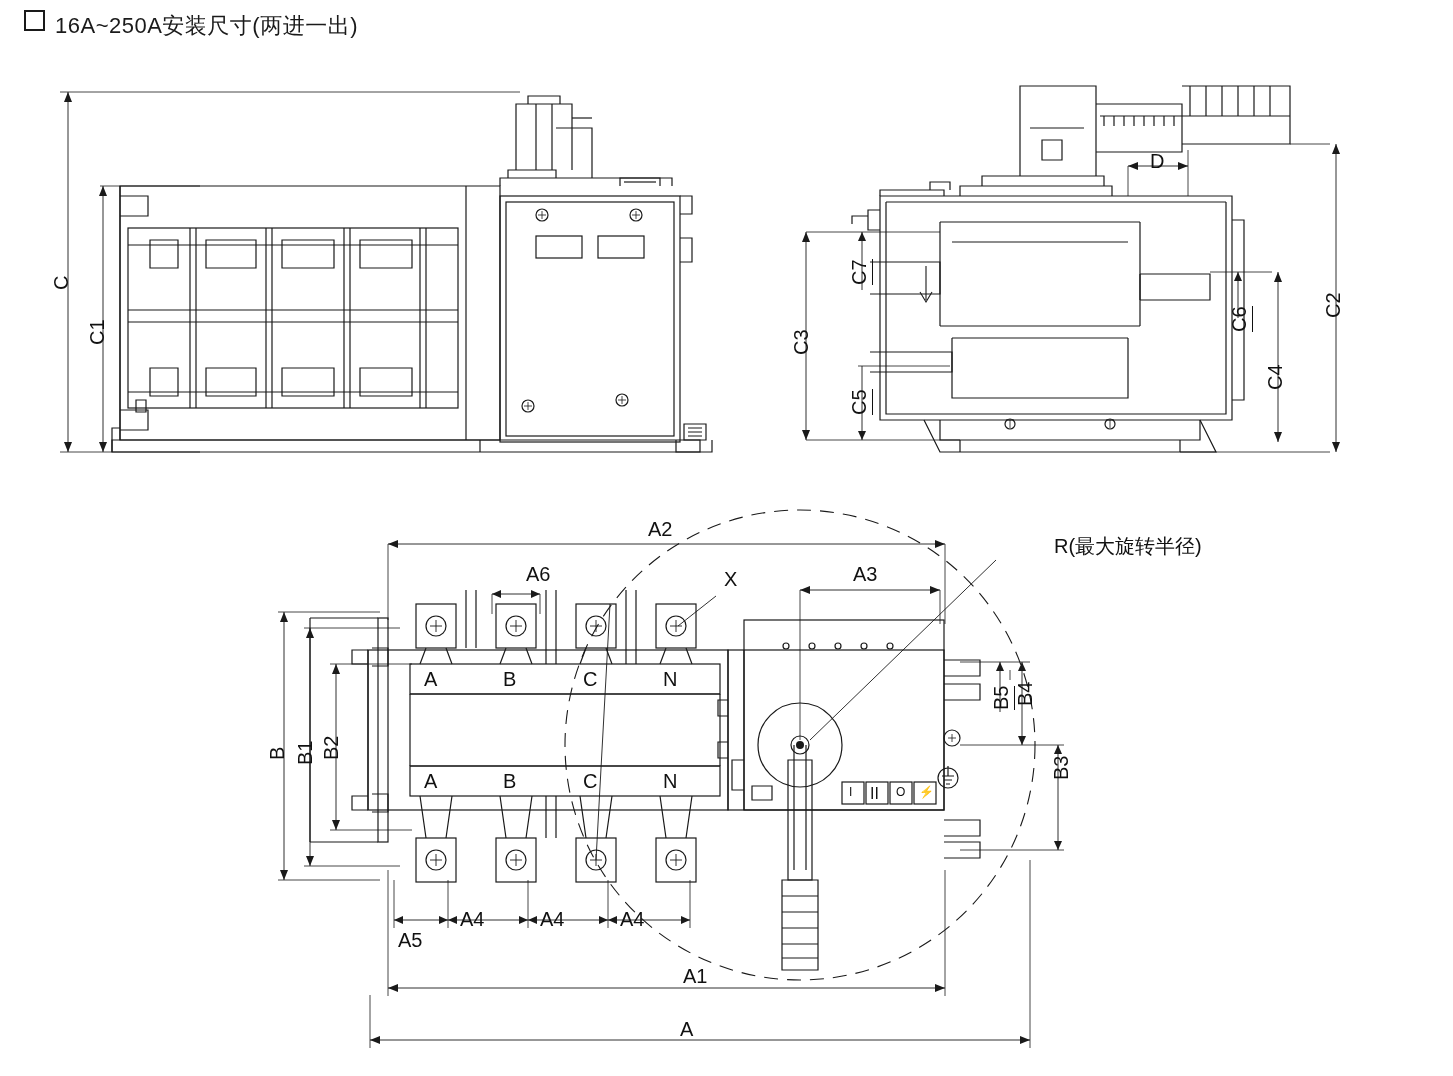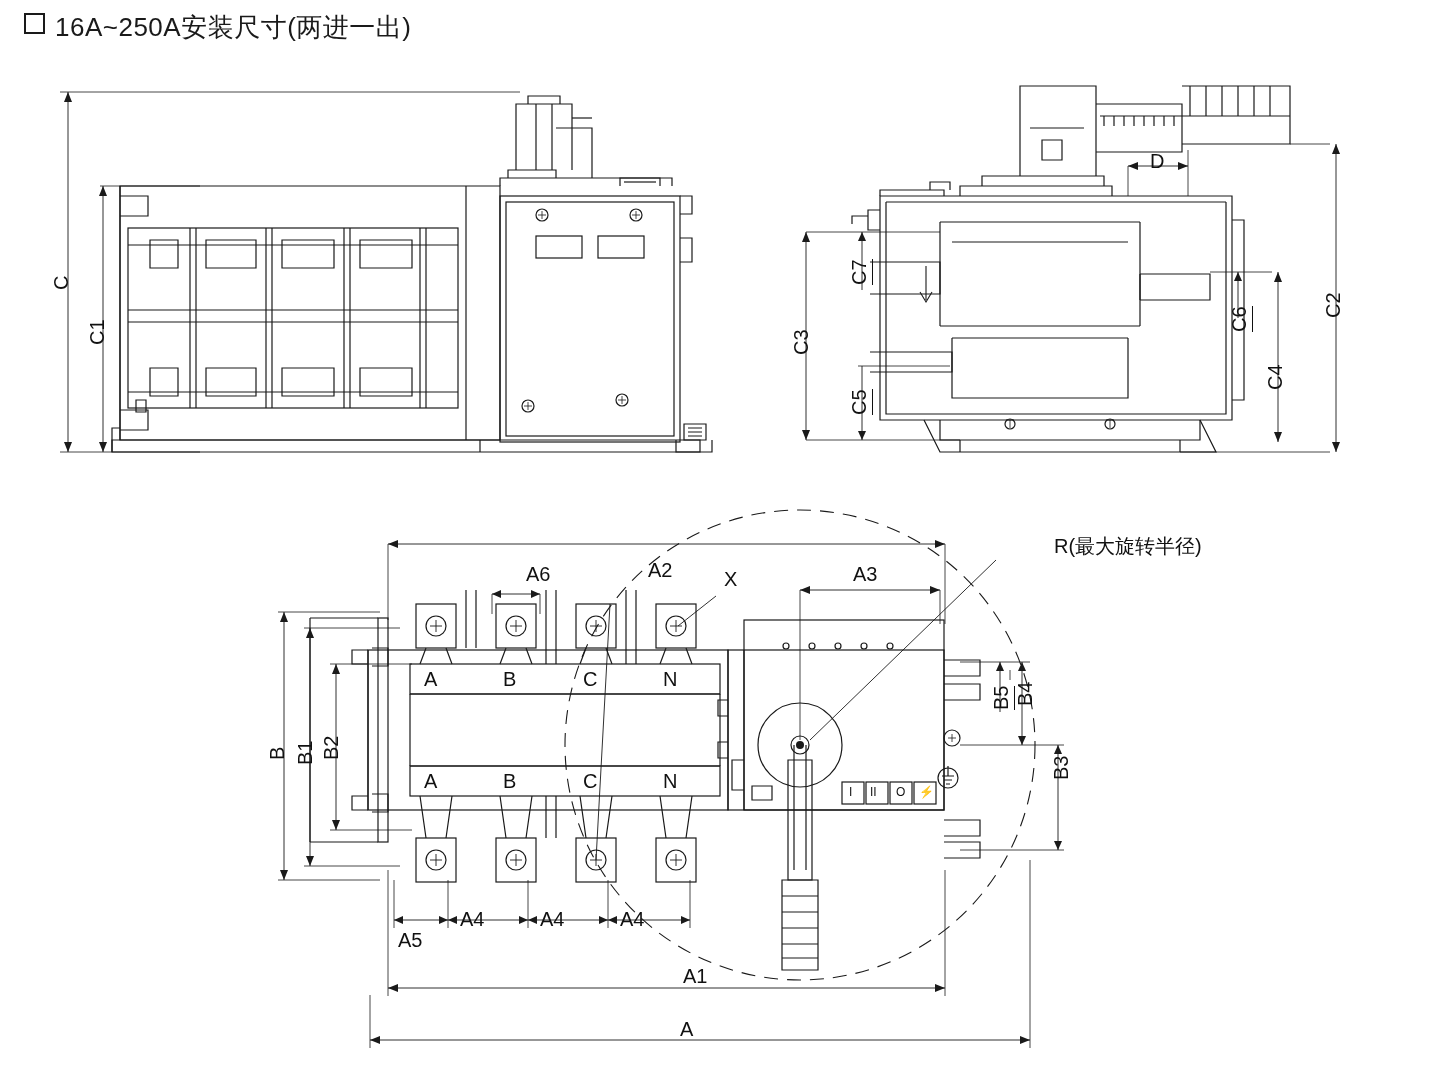--- a/index.html
+++ b/index.html
@@ -12,21 +12,21 @@
     height: 1076px;
     position: relative;
     font-family: "Liberation Sans", sans-serif;
     color: #1a1a1a;
     overflow: hidden;
   }
   .title {
     position: absolute;
     left: 24px;
     top: 10px;
-    font-size: 26px;
+    font-size: 22px;
     letter-spacing: 0.5px;
     white-space: nowrap;
   }
   .title .sq {
     display: inline-block;
     width: 17px;
     height: 17px;
     border: 2px solid #1a1a1a;
     margin-right: 10px;
     vertical-align: 2px;
@@ -418,21 +418,21 @@
 <div class="lbl v" style="left:86px; top:345px; transform:rotate(-90deg);">C1</div>
 
 <div class="lbl" style="left:1150px; top:150px;">D</div>
 <div class="lbl v u" style="left:848px; top:285px; transform:rotate(-90deg);">C7</div>
 <div class="lbl v" style="left:790px; top:355px; transform:rotate(-90deg);">C3</div>
 <div class="lbl v u" style="left:848px; top:415px; transform:rotate(-90deg);">C5</div>
 <div class="lbl v u" style="left:1228px; top:332px; transform:rotate(-90deg);">C6</div>
 <div class="lbl v" style="left:1264px; top:390px; transform:rotate(-90deg);">C4</div>
 <div class="lbl v" style="left:1322px; top:318px; transform:rotate(-90deg);">C2</div>
 
-<div class="lbl" style="left:648px; top:518px;margin-top:41px;">A2</div>
+<div class="lbl" style="left:648px; top:518px;">A2</div>
 <div class="lbl" style="left:526px; top:563px;">A6</div>
 <div class="lbl" style="left:724px; top:568px;">X</div>
 <div class="lbl" style="left:853px; top:563px;text-align:center;">A3</div>
 <div class="lbl" style="left:1054px; top:533px;">R(最大旋转半径)</div>
 
 <div class="lbl v" style="left:266px; top:760px; transform:rotate(-90deg);">B</div>
 <div class="lbl v" style="left:294px; top:765px; transform:rotate(-90deg);">B1</div>
 <div class="lbl v" style="left:320px; top:760px; transform:rotate(-90deg);">B2</div>
 <div class="lbl v u" style="left:990px; top:710px; transform:rotate(-90deg);">B5</div>
 <div class="lbl v" style="left:1014px; top:706px; transform:rotate(-90deg);">B4</div>
@@ -449,15 +449,15 @@
 <div class="lbl" style="left:503px; top:668px;">B</div>
 <div class="lbl" style="left:583px; top:668px;">C</div>
 <div class="lbl" style="left:663px; top:668px;">N</div>
 
 <div class="lbl" style="left:424px; top:770px;">A</div>
 <div class="lbl" style="left:503px; top:770px;">B</div>
 <div class="lbl" style="left:583px; top:770px;">C</div>
 <div class="lbl" style="left:663px; top:770px;">N</div>
 
 <div class="lbl small" style="left:849px; top:785px; font-size:12px;">I</div>
-<div class="lbl small" style="left:870px; top:785px; font-size:12px;">II</div>
+<div class="lbl small" style="left:870px; top:785px; font-size:16px;">II</div>
 <div class="lbl small" style="left:896px; top:785px; font-size:12px;">O</div>
 <div class="lbl small" style="left:919px; top:785px; font-size:12px;">⚡</div>
 
 </body></html>

